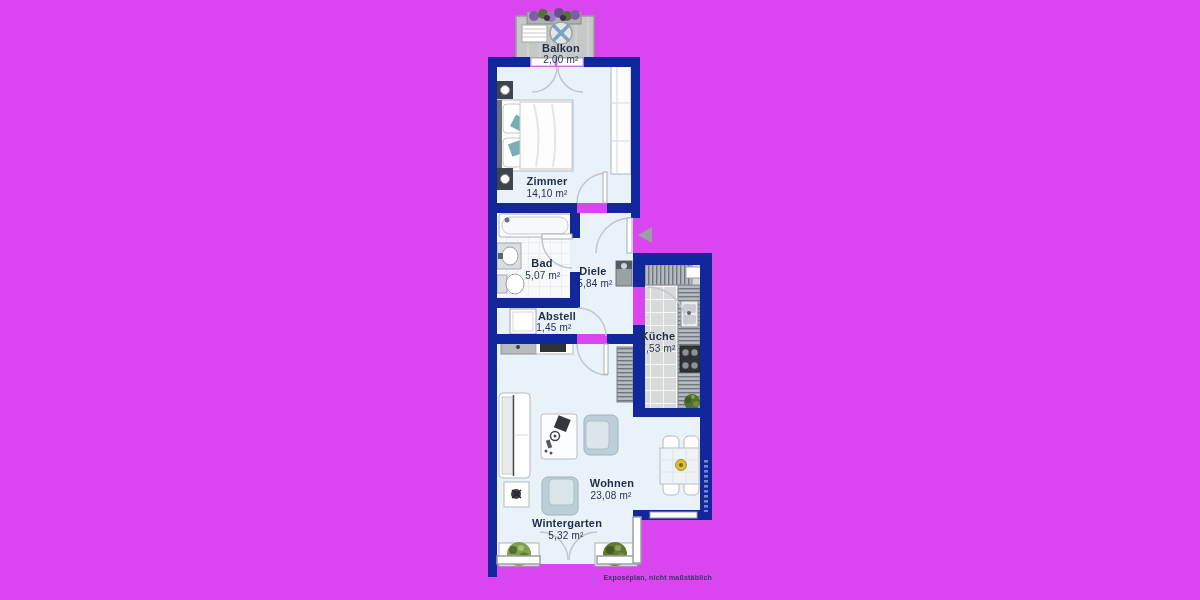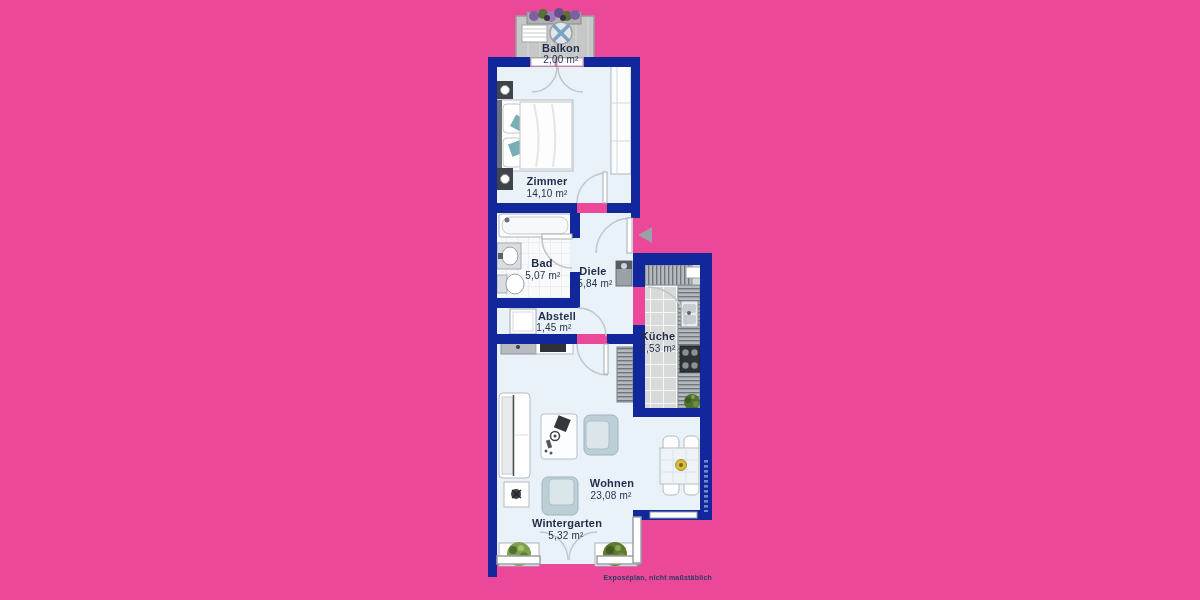--- a/index.html
+++ b/index.html
@@ -1,16 +1,16 @@
 <!DOCTYPE html>
 <html><head>
 <meta charset="utf-8">
 <style>
   html,body{margin:0;padding:0;background:#ffffff;}
-  .canvas{position:relative;width:1200px;height:600px;background:#ec4899;overflow:hidden;
+  .canvas{position:relative;width:1200px;height:600px;background:#d946ef;overflow:hidden;
           font-family:"Liberation Sans",sans-serif;}
   svg text{fill:#1f2d49;font-family:"Liberation Sans",sans-serif;letter-spacing:.2px;}
   svg text.room-name{font-size:11px;font-weight:bold;}
   svg text.room-area{font-size:10px;}
   svg text.caption{font-size:7px;font-weight:bold;fill:#2a3d63;}
 </style>
 </head>
 <body>
 
 <div class="canvas">

